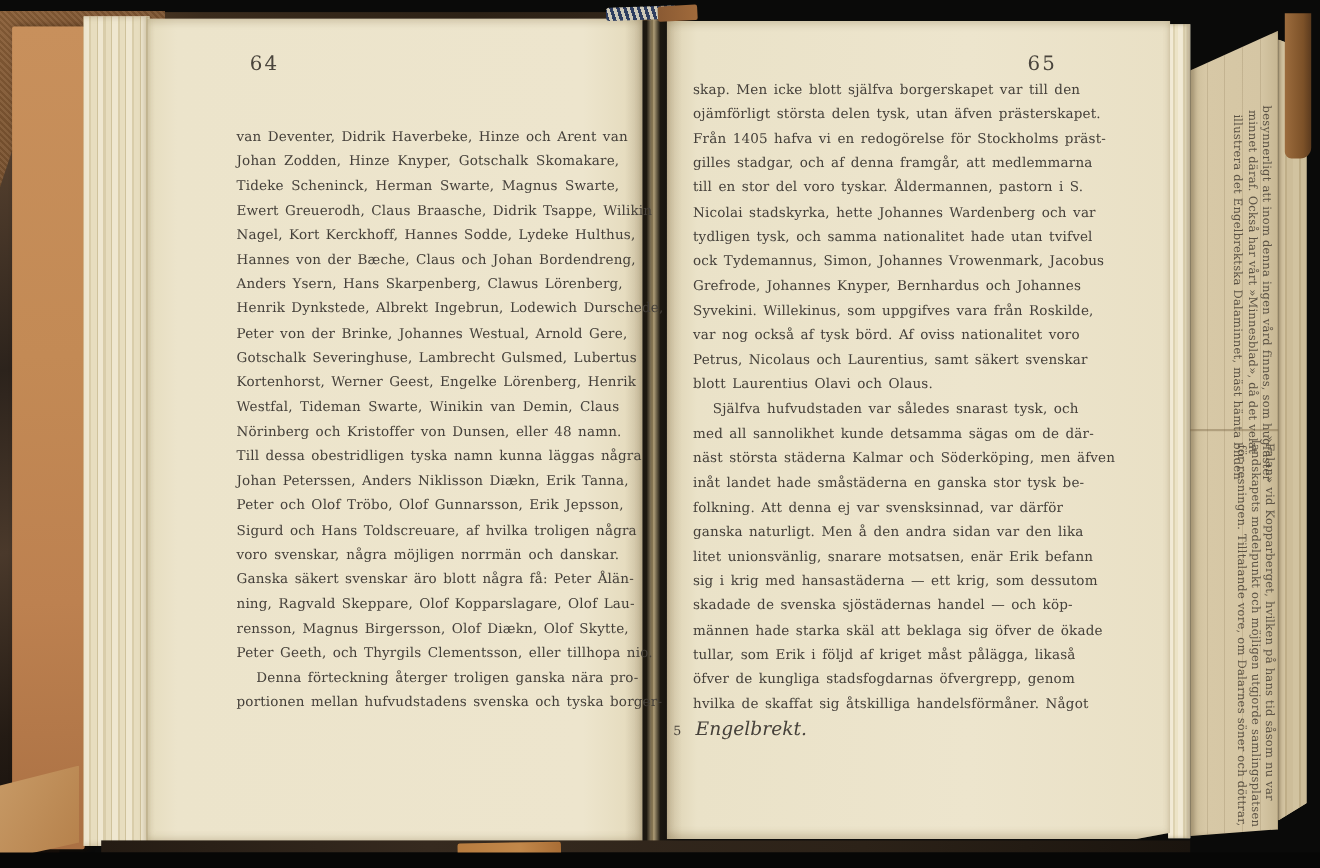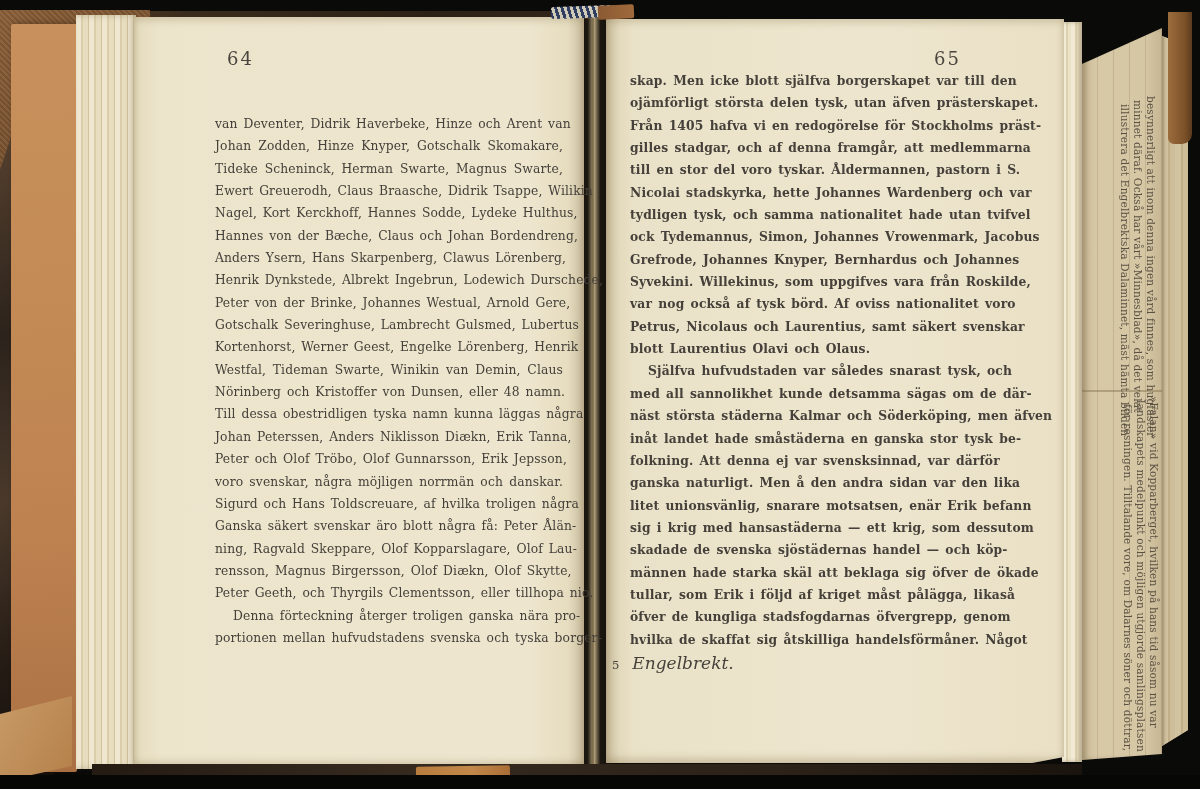--- a/index.html
+++ b/index.html
@@ -48,21 +48,21 @@
     background:linear-gradient(90deg,rgba(90,70,40,0) 0%,rgba(90,70,40,.25) 38%,#b7a57e 50%,rgba(90,70,40,.22) 62%,rgba(90,70,40,0) 100%);}
   .gutter-line{position:absolute;left:592px;top:15px;width:2px;height:752px;background:rgba(110,92,60,.55);pointer-events:none;}
 
   .pagenum{position:absolute;font-size:18px;letter-spacing:2px;color:#4a453d;}
   .pn-left{left:227px;top:48px;}
   .pn-right{left:934px;top:48px;}
 
   .textblock{position:absolute;font-size:12.3px;line-height:22.35px;
     word-spacing:.14em;letter-spacing:.15px;color:#45403a;}
   .tb-left{left:215px;top:72px;width:348px;margin-top:41px;}
-  .tb-right{left:630px;top:70px;width:334px;font-weight:bold;}
+  .tb-right{left:630px;top:70px;width:334px;}
   .tline{text-align:justify;text-align-last:justify;height:22.35px;white-space:nowrap;overflow:visible;}
   .tline.flush{text-align-last:left;}
   .tline.indent{text-indent:18px;}
 
   .sigfoot{position:absolute;left:612px;top:653px;font-size:11.5px;color:#46413a;}
   .sigfoot .num{letter-spacing:1px;}
   .sigfoot .ttl{font-style:italic;margin-left:12px;font-size:17px;}
 
   
   .headband{position:absolute;left:551px;top:6px;width:64px;height:12px;border-radius:3px;
@@ -155,22 +155,22 @@
       <div class="tline">Anders Ysern, Hans Skarpenberg, Clawus Lörenberg,</div>
       <div class="tline">Henrik Dynkstede, Albrekt Ingebrun, Lodewich Durschede,</div>
       <div class="tline">Peter von der Brinke, Johannes Westual, Arnold Gere,</div>
       <div class="tline">Gotschalk Severinghuse, Lambrecht Gulsmed, Lubertus</div>
       <div class="tline">Kortenhorst, Werner Geest, Engelke Lörenberg, Henrik</div>
       <div class="tline">Westfal, Tideman Swarte, Winikin van Demin, Claus</div>
       <div class="tline">Nörinberg och Kristoffer von Dunsen, eller 48 namn.</div>
       <div class="tline">Till dessa obestridligen tyska namn kunna läggas några</div>
       <div class="tline">Johan Peterssen, Anders Niklisson Diækn, Erik Tanna,</div>
       <div class="tline">Peter och Olof Tröbo, Olof Gunnarsson, Erik Jepsson,</div>
+      <div class="tline">Sigurd och Hans Toldscreuare, af hvilka troligen några</div>
       <div class="tline">voro svenskar, några möjligen norrmän och danskar.</div>
-      <div class="tline">Sigurd och Hans Toldscreuare, af hvilka troligen några</div>
       <div class="tline">Ganska säkert svenskar äro blott några få: Peter Ålän-</div>
       <div class="tline">ning, Ragvald Skeppare, Olof Kopparslagare, Olof Lau-</div>
       <div class="tline">rensson, Magnus Birgersson, Olof Diækn, Olof Skytte,</div>
       <div class="tline flush">Peter Geeth, och Thyrgils Clementsson, eller tillhopa nio.</div>
       <div class="tline indent">Denna förteckning återger troligen ganska nära pro-</div>
       <div class="tline">portionen mellan hufvudstadens svenska och tyska borger-</div>
     </div>
   <div class="textblock tb-right">
       <div class="tline">skap.  Men icke blott själfva borgerskapet var till den</div>
       <div class="tline">ojämförligt största delen tysk, utan äfven prästerskapet.</div>

